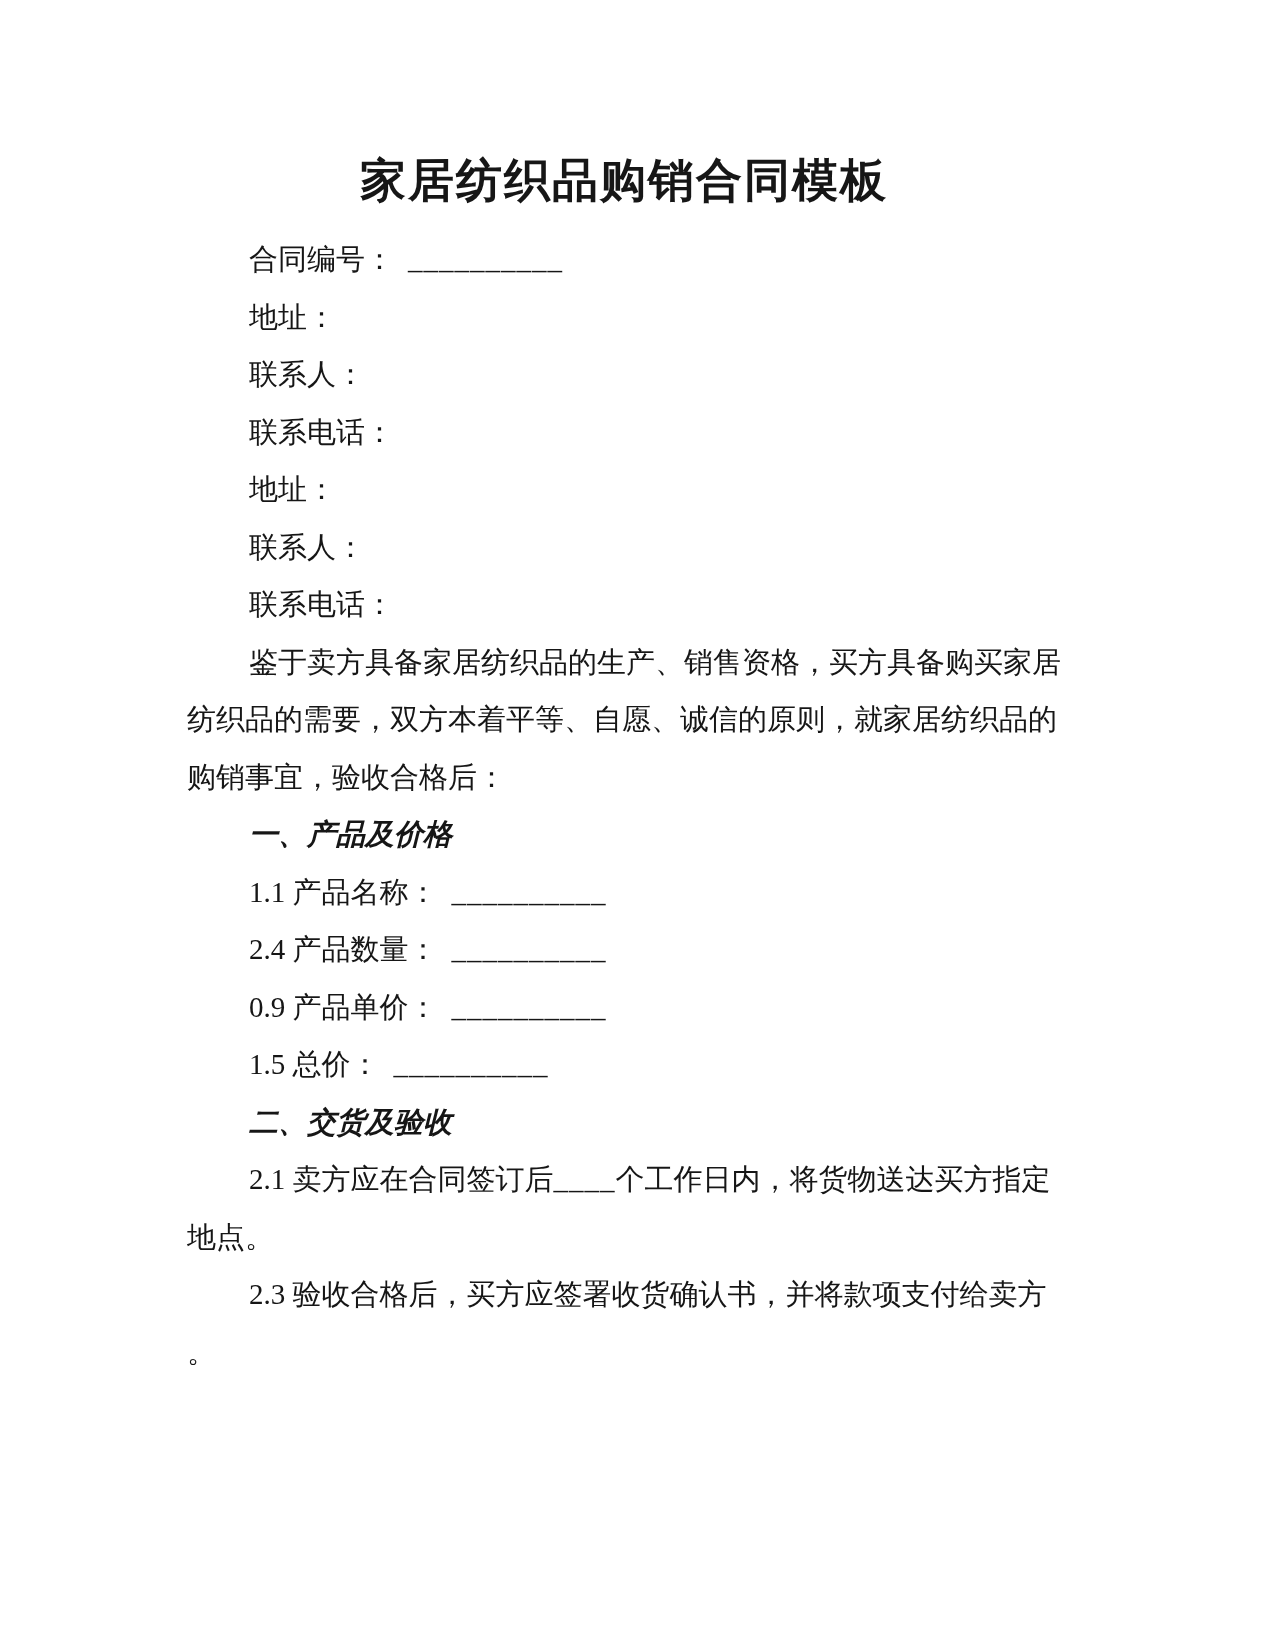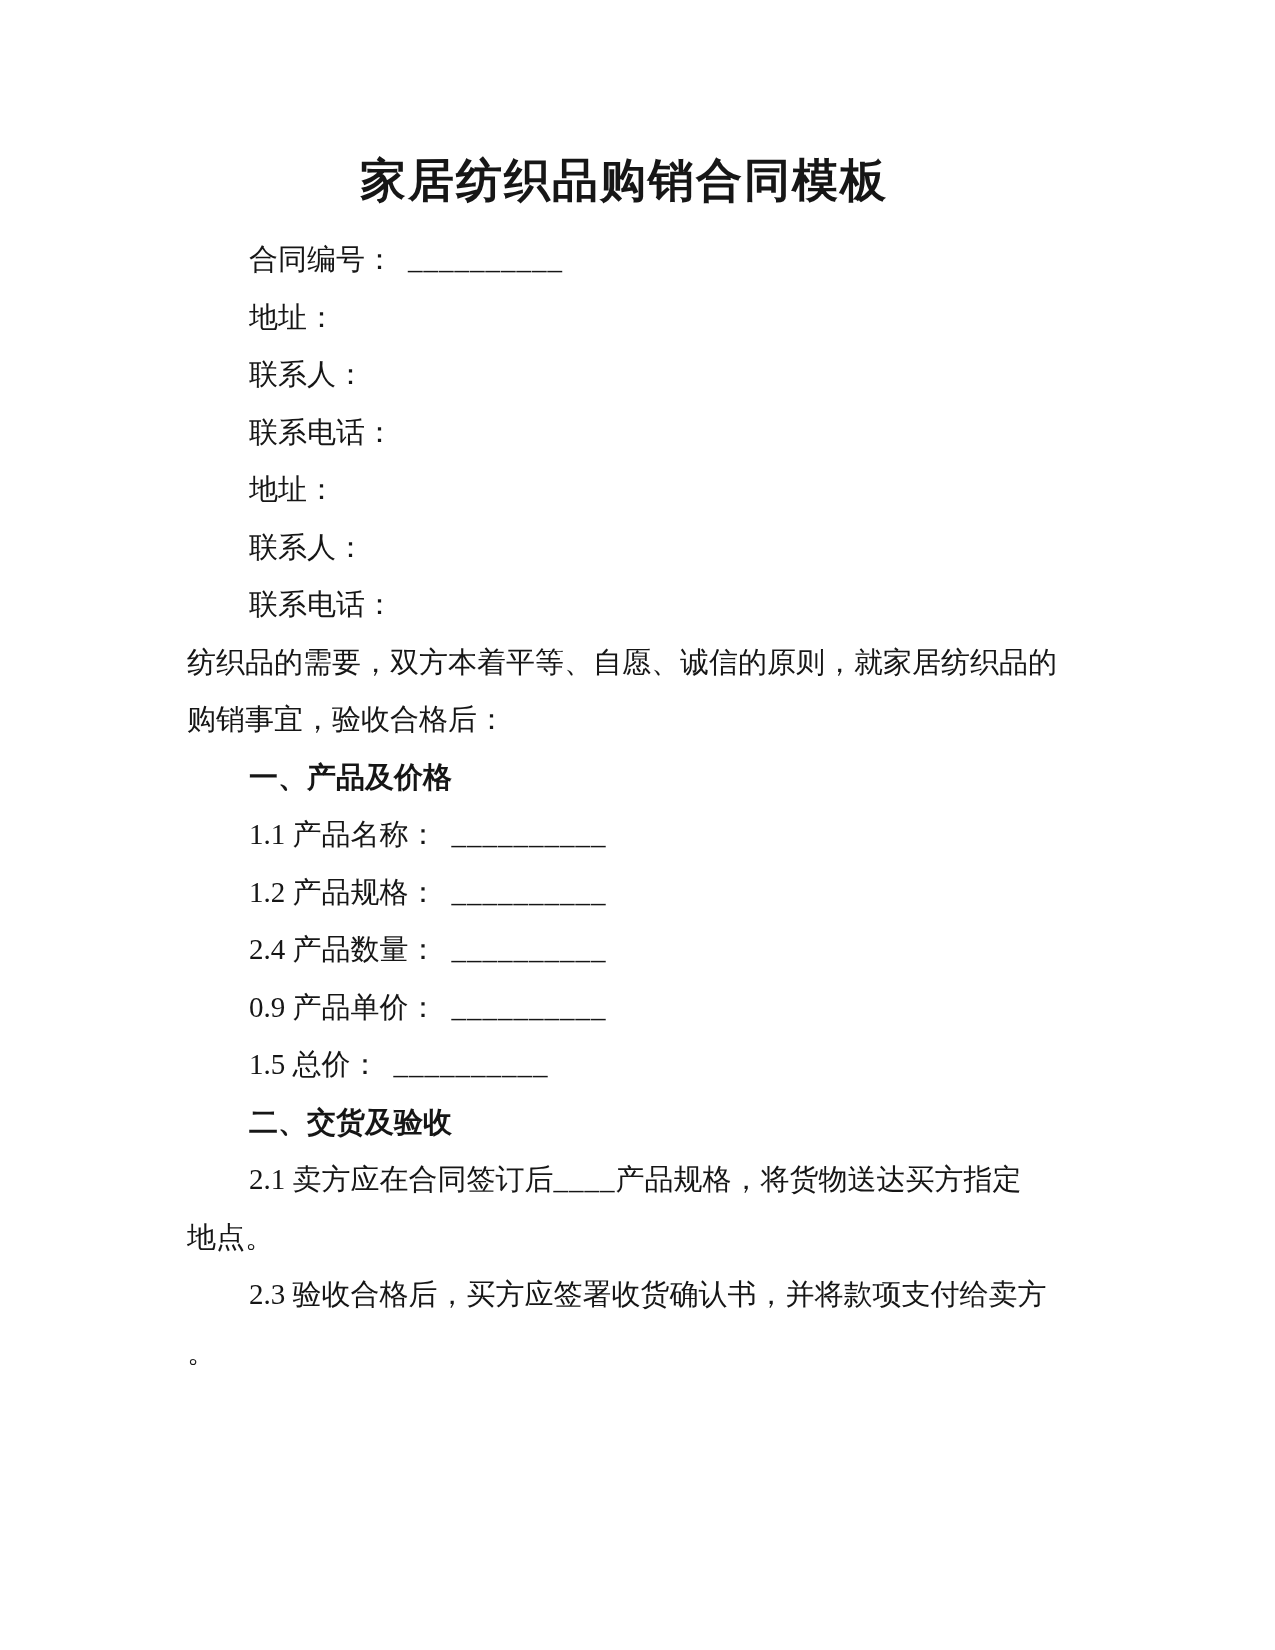--- a/index.html
+++ b/index.html
@@ -31,21 +31,21 @@
     padding-left: 187px;
     padding-right: 52px;
   }
   .line {
     height: 57.5px;
     line-height: 57.5px;
     font-size: 29px;
     white-space: nowrap;
   }
   .ind { padding-left: 62px; }
-  .bold { font-weight: bold; }
+  .bold { font-weight: bold; font-style: italic; }
   .u-long {
     color: #8c8c8c;
     letter-spacing: 1px;
     margin-left: 14px;
   }
   .u-short {
     color: #3c3c3c;
     letter-spacing: 1px;
   }
   .seg { color: inherit; }
@@ -66,40 +66,40 @@
     <div class="line ind"><span class="seg">联系人：</span></div>
 
     <div class="line ind"><span class="seg">联系电话：</span></div>
 
     <div class="line ind"><span class="seg">地址：</span></div>
 
     <div class="line ind"><span class="seg">联系人：</span></div>
 
     <div class="line ind"><span class="seg">联系电话：</span></div>
 
+    <div class="line ind"><span class="seg">鉴于卖方具备家居纺织品的生产、销售资格，买方具备购买家居</span></div>
 
     <div class="line"><span class="seg">纺织品的需要，双方本着平等、自愿、诚信的原则，就家居纺织品的</span></div>
 
     <div class="line"><span class="seg">购销事宜，验收合格后：</span></div>
 
     <div class="line ind bold"><span class="seg">一、产品及价格</span></div>
 
     <div class="line ind"><span class="seg">1.1 产品名称：</span><span class="seg u-long">__________</span></div>
 
-    <div class="line ind"><span class="seg">1.2 产品规格：</span><span class="seg u-long">__________</span></div>
 
     <div class="line ind"><span class="seg">2.4 产品数量：</span><span class="seg u-long">__________</span></div>
 
     <div class="line ind"><span class="seg">0.9 产品单价：</span><span class="seg u-long">__________</span></div>
 
     <div class="line ind"><span class="seg">1.5 总价：</span><span class="seg u-long">__________</span></div>
 
     <div class="line ind bold"><span class="seg">二、交货及验收</span></div>
 
-    <div class="line ind"><span class="seg">2.1 卖方应在合同签订后</span><span class="seg u-short">____</span><span class="seg">产品规格，将货物送达买方指定</span></div>
+    <div class="line ind"><span class="seg">2.1 卖方应在合同签订后</span><span class="seg u-short">____</span><span class="seg">个工作日内，将货物送达买方指定</span></div>
 
     <div class="line"><span class="seg">地点。</span></div>
 
 
     <div class="line ind"><span class="seg">2.3 验收合格后，买方应签署收货确认书，并将款项支付给卖方</span></div>
 
     <div class="line"><span class="seg">。</span></div>
 
   </div>
 </div>

